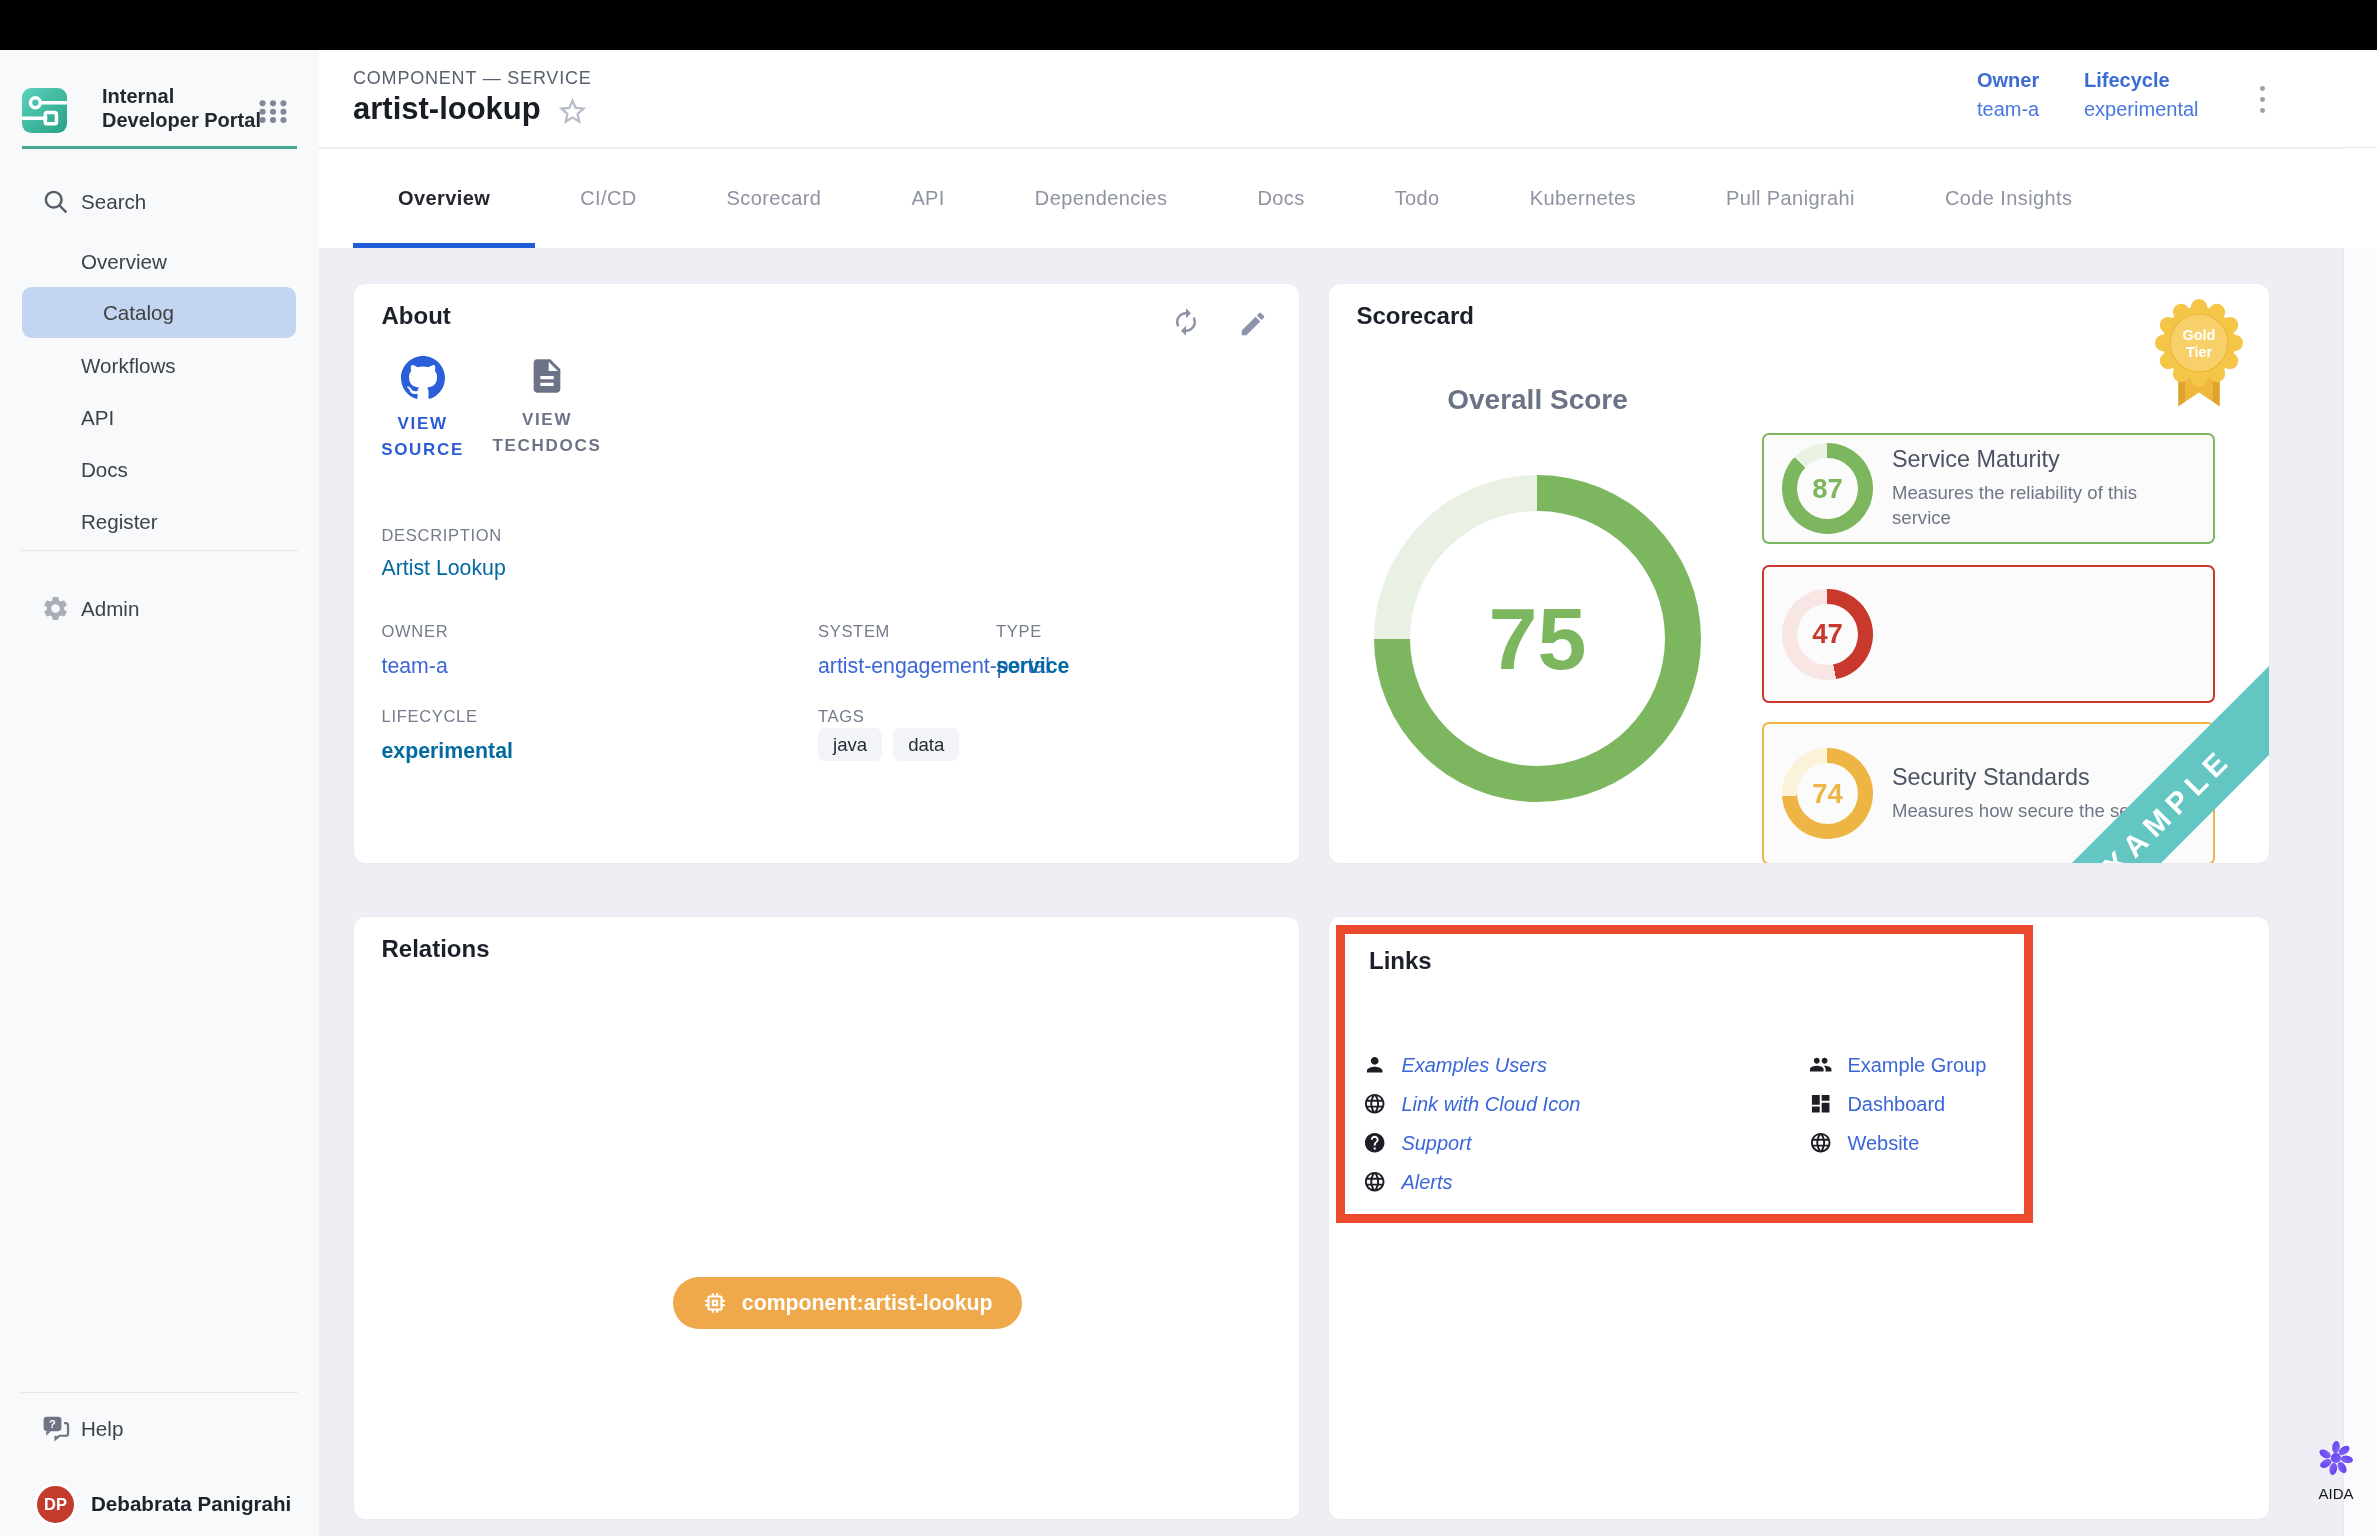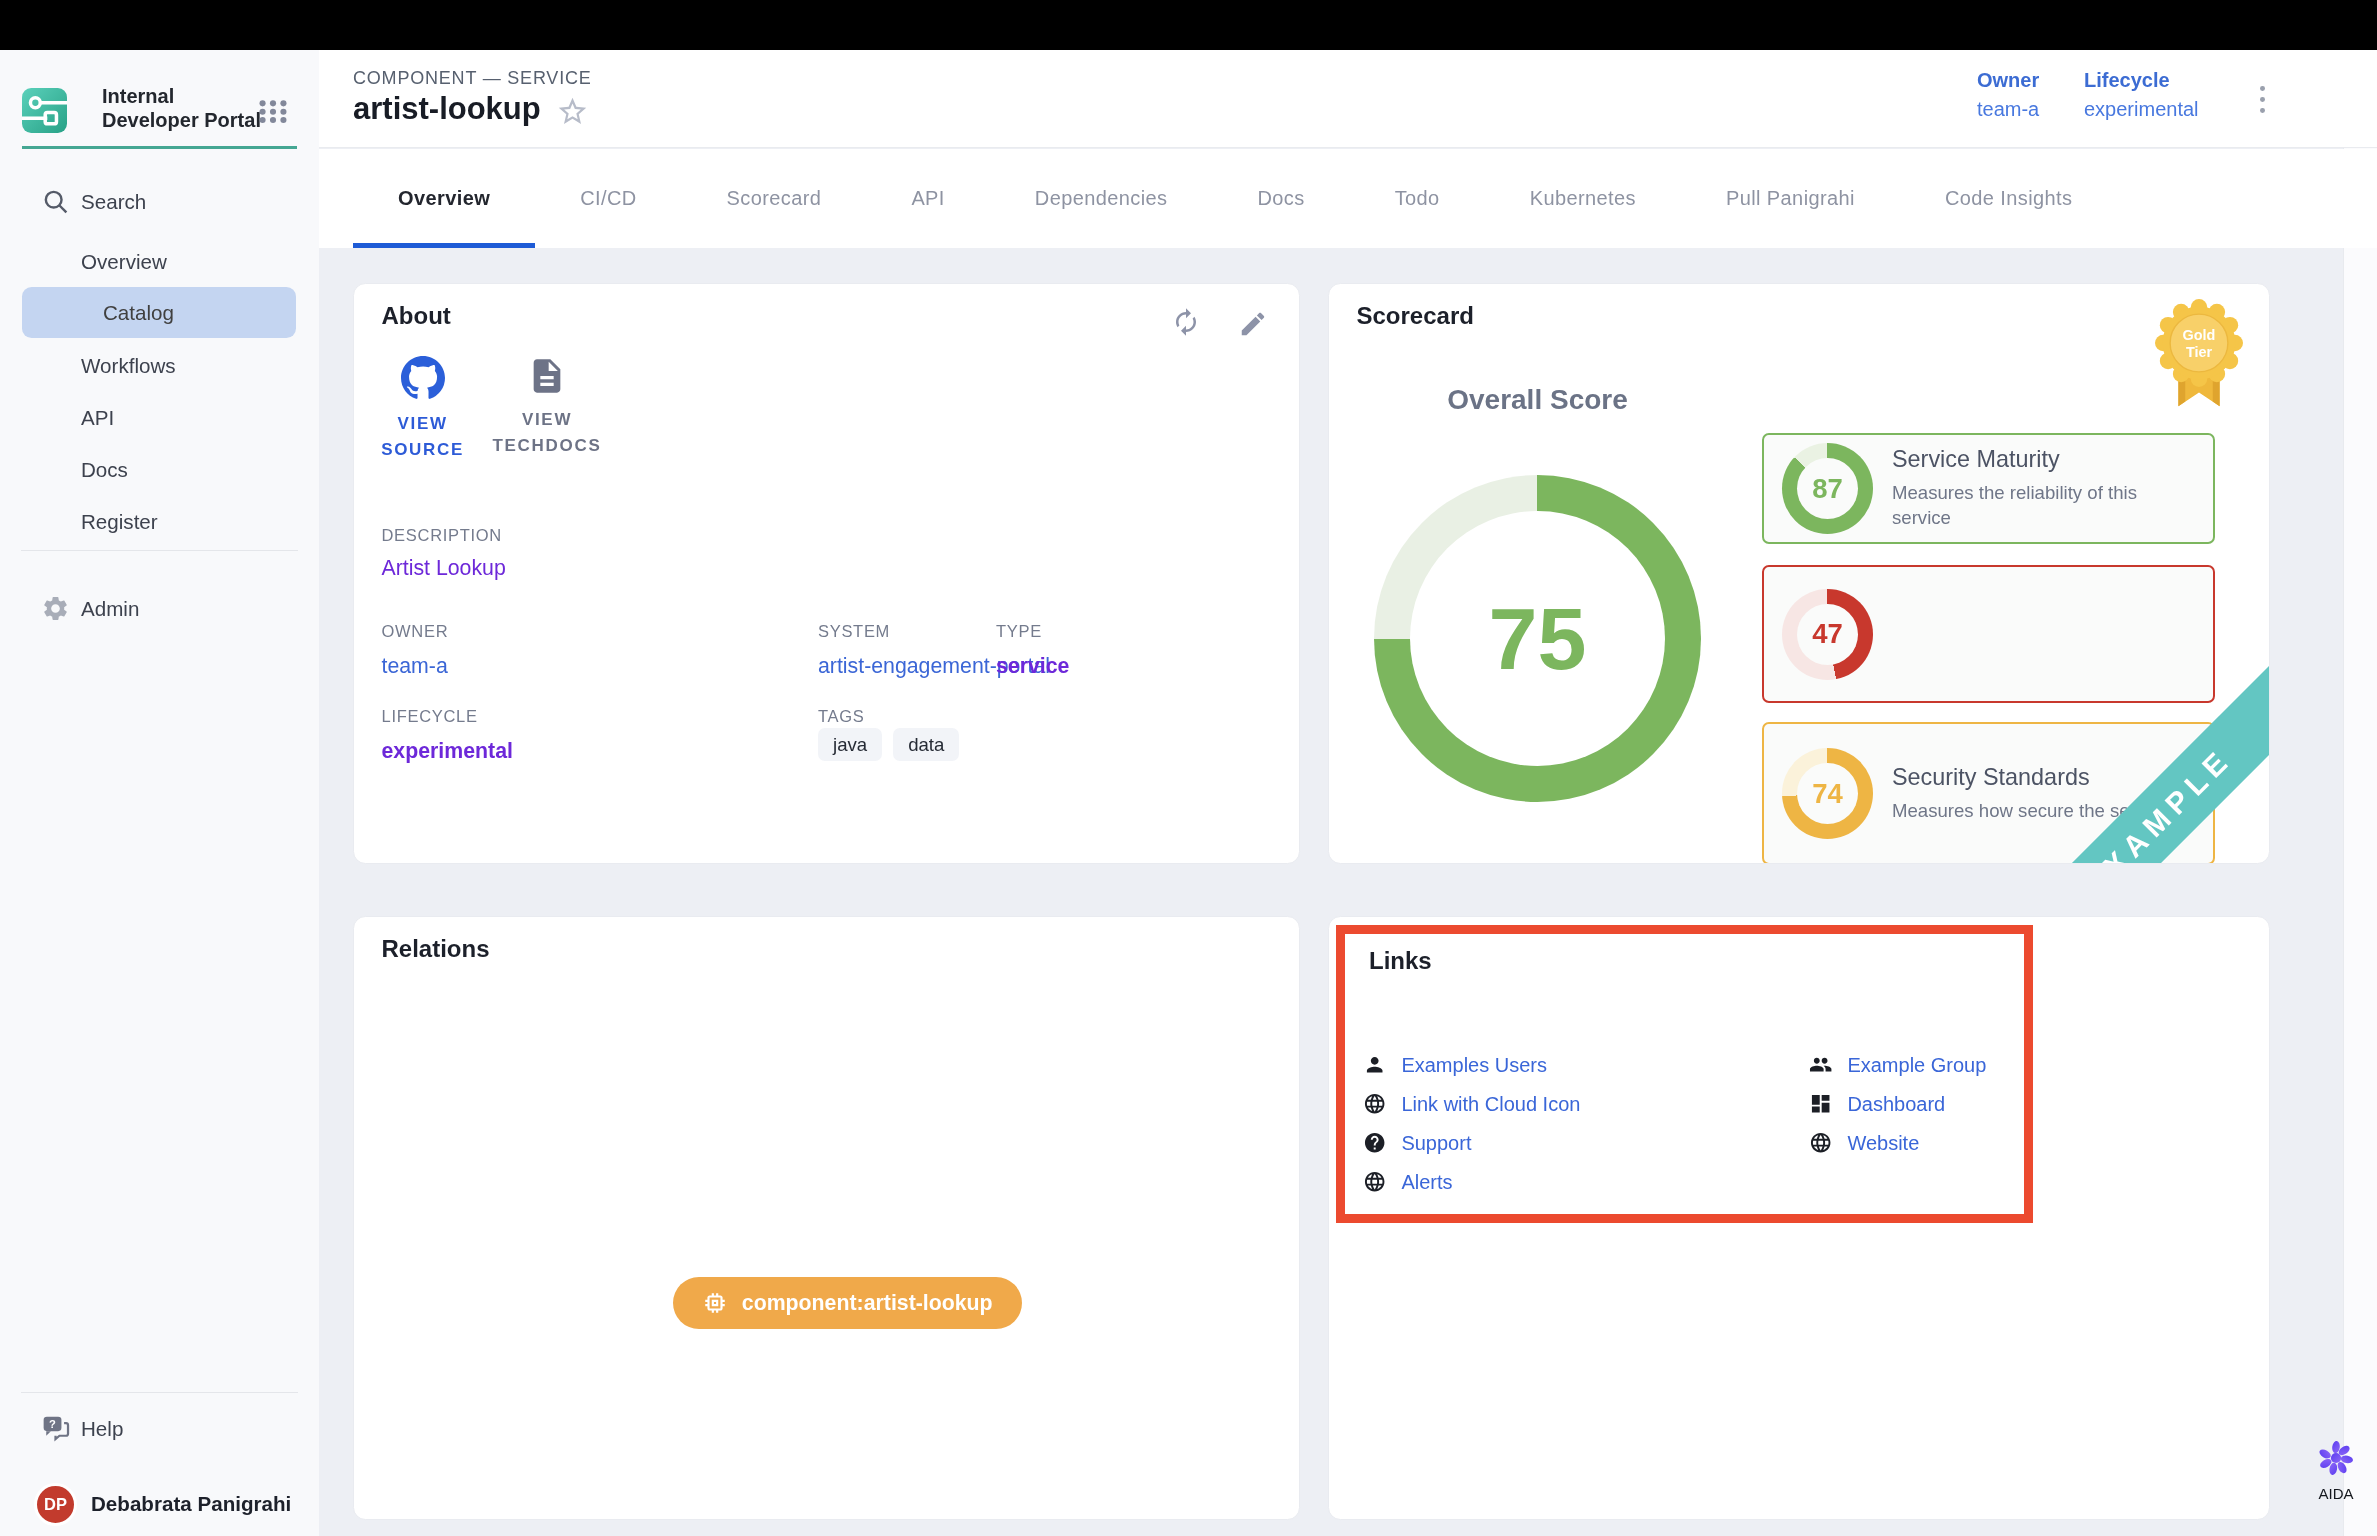--- a/index.html
+++ b/index.html
@@ -69,21 +69,21 @@
   .btn-refresh { position:absolute; left:817px; top:23.4px; }
   .btn-edit { position:absolute; left:884px; top:25px; }
   .linkbtn { position:absolute; top:72px; text-align:center; }
   .linkbtn .bicon { display:block; margin:0 auto 11px; }
   .linkbtn .btxt { font-size:17px; font-weight:bold; letter-spacing:1.7px; line-height:1.55; }
   .lb-source { left:20.6px; width:96px; }
   .lb-source .btxt { color:#2d5bd7; }
   .lb-docs { left:131px; width:124px; }
   .lb-docs .btxt { color:#6d7386; }
   .flabel { position:absolute; font-size:16.5px; letter-spacing:0.7px; color:#747b8d; font-weight:500; }
-  .fvalue { position:absolute; font-size:21.3px; color:#6d28d9; }
+  .fvalue { position:absolute; font-size:21.3px; color:#0369a1; }
   .fvalue.link { color:#3b66d6; }
   .fvalue.strong { font-weight:bold; }
   .tag-row { position:absolute; left:464px; top:444px; display:flex; gap:11px; }
   .tag-chip { background:#f2f4f8; border-radius:6.9px; padding:5.5px 15px; font-size:18.6px; color:#262b35; }
 
   
   .overall-label { position:absolute; left:69px; top:100px; width:279px; text-align:center; font-size:28px; font-weight:600; color:#6b7386; }
   .gauge { position:absolute; left:45px; top:191px; width:327px; height:327px; border-radius:50%; display:flex; align-items:center; justify-content:center; }
   .gauge::before { content:""; position:absolute; inset:36px; border-radius:50%; background:#fff; }
   .gauge .gnum { position:relative; font-size:88px; font-weight:bold; color:#7cb65e; }
@@ -103,21 +103,21 @@
   
   .relation-chip { position:absolute; left:319px; top:360px; height:52px; border-radius:32px; background:#f0a94a; display:inline-flex; align-items:center; gap:13.8px; padding:0 29px; }
   .relation-chip .ctext { font-size:21.3px; font-weight:bold; color:#fff; }
 
   
   .red-highlight { position:absolute; left:1336px; top:925px; width:697px; height:298px; border:9px solid #ec4a2f; z-index:4; pointer-events:none; }
   .card-links h2 { left:40px; top:30px; }
   .link-row { position:absolute; height:30px; display:flex; align-items:center; gap:15px; }
   .link-row .licon { width:23.4px; height:23.4px; color:#1c1f26; flex:0 0 auto; }
   .link-row .ltext { font-size:20px; color:#3a66d8; }
-  .lc1 { left:34px; } .lc2 { left:480px; }
+  .lc1 { left:34px;font-style:italic; } .lc2 { left:480px; }
   .lr1 { top:133px; } .lr2 { top:172px; } .lr3 { top:211px; } .lr4 { top:250px; }
 
   
   .aida { position:absolute; left:2303px; top:1441px; width:66px; text-align:center; z-index:6; }
   .aida .alabel { margin-top:8.3px; font-size:15px; color:#15181e; }
 </style>
 </head>
 <body>
 
 <div class="topbar"></div>

